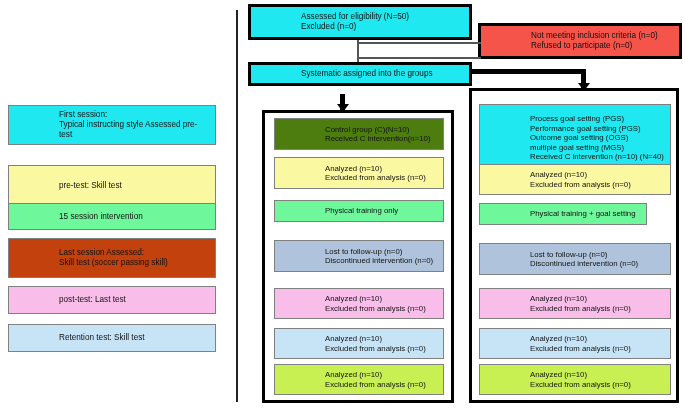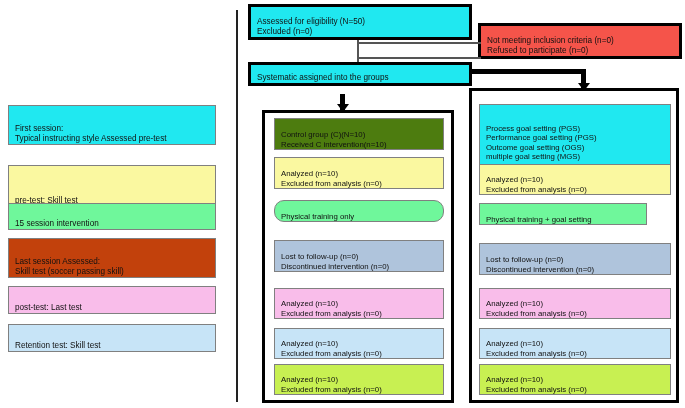--- a/index.html
+++ b/index.html
@@ -4,21 +4,21 @@
 <style>
   html,body{margin:0;padding:0;background:#ffffff;}
   body{
     width:685px;height:408px;position:relative;overflow:hidden;
     font-family:"Liberation Sans","DejaVu Sans",sans-serif;
     color:#111111;
   }
   #stage{position:absolute;inset:0;}
 
   
-  .node{position:absolute;box-sizing:border-box;display:flex;align-items:flex-end;}
+  .node{position:absolute;box-sizing:border-box;display:flex;align-items:center;padding-left:44px;}
   .node .txt{padding:0 6px;line-height:1.22;white-space:pre-line;}
 
   
   .thin{border:1px solid #808080;}
   
   .heavy{border:3px solid #000000;}
   
   .container{position:absolute;box-sizing:border-box;border:3px solid #000000;background:#ffffff;}
 
   .t11{font-size:8.2px;}
@@ -93,21 +93,21 @@
   <div class="container" style="left:262px;top:110px;width:192px;height:293px;"></div>
 
   <div class="node thin t10" style="left:274px;top:118px;width:170px;height:32px;background:#4d7c0f;">
     <span class="txt">Control group (C)(N=10)
 Received C intervention(n=10)</span>
   </div>
   <div class="node thin t10" style="left:274px;top:157px;width:170px;height:32px;background:#FAF8A0;">
     <span class="txt">Analyzed (n=10)
 Excluded from analysis (n=0)</span>
   </div>
-  <div class="node thin t10" style="left:274px;top:200px;width:170px;height:22px;background:#6FF79B;border-radius:10px;">
+  <div class="node thin t10" style="left:274px;top:200px;width:170px;height:22px;background:#6FF79B;">
     <span class="txt"> Physical training only</span>
   </div>
   <div class="node thin t10" style="left:274px;top:240px;width:170px;height:32px;background:#AFC4DC;">
     <span class="txt">Lost to follow-up (n=0)
 Discontinued intervention (n=0)</span>
   </div>
   <div class="node thin t10" style="left:274px;top:288px;width:170px;height:31px;background:#F9BDEA;">
     <span class="txt">Analyzed (n=10)
 Excluded from analysis (n=0)</span>
   </div>

